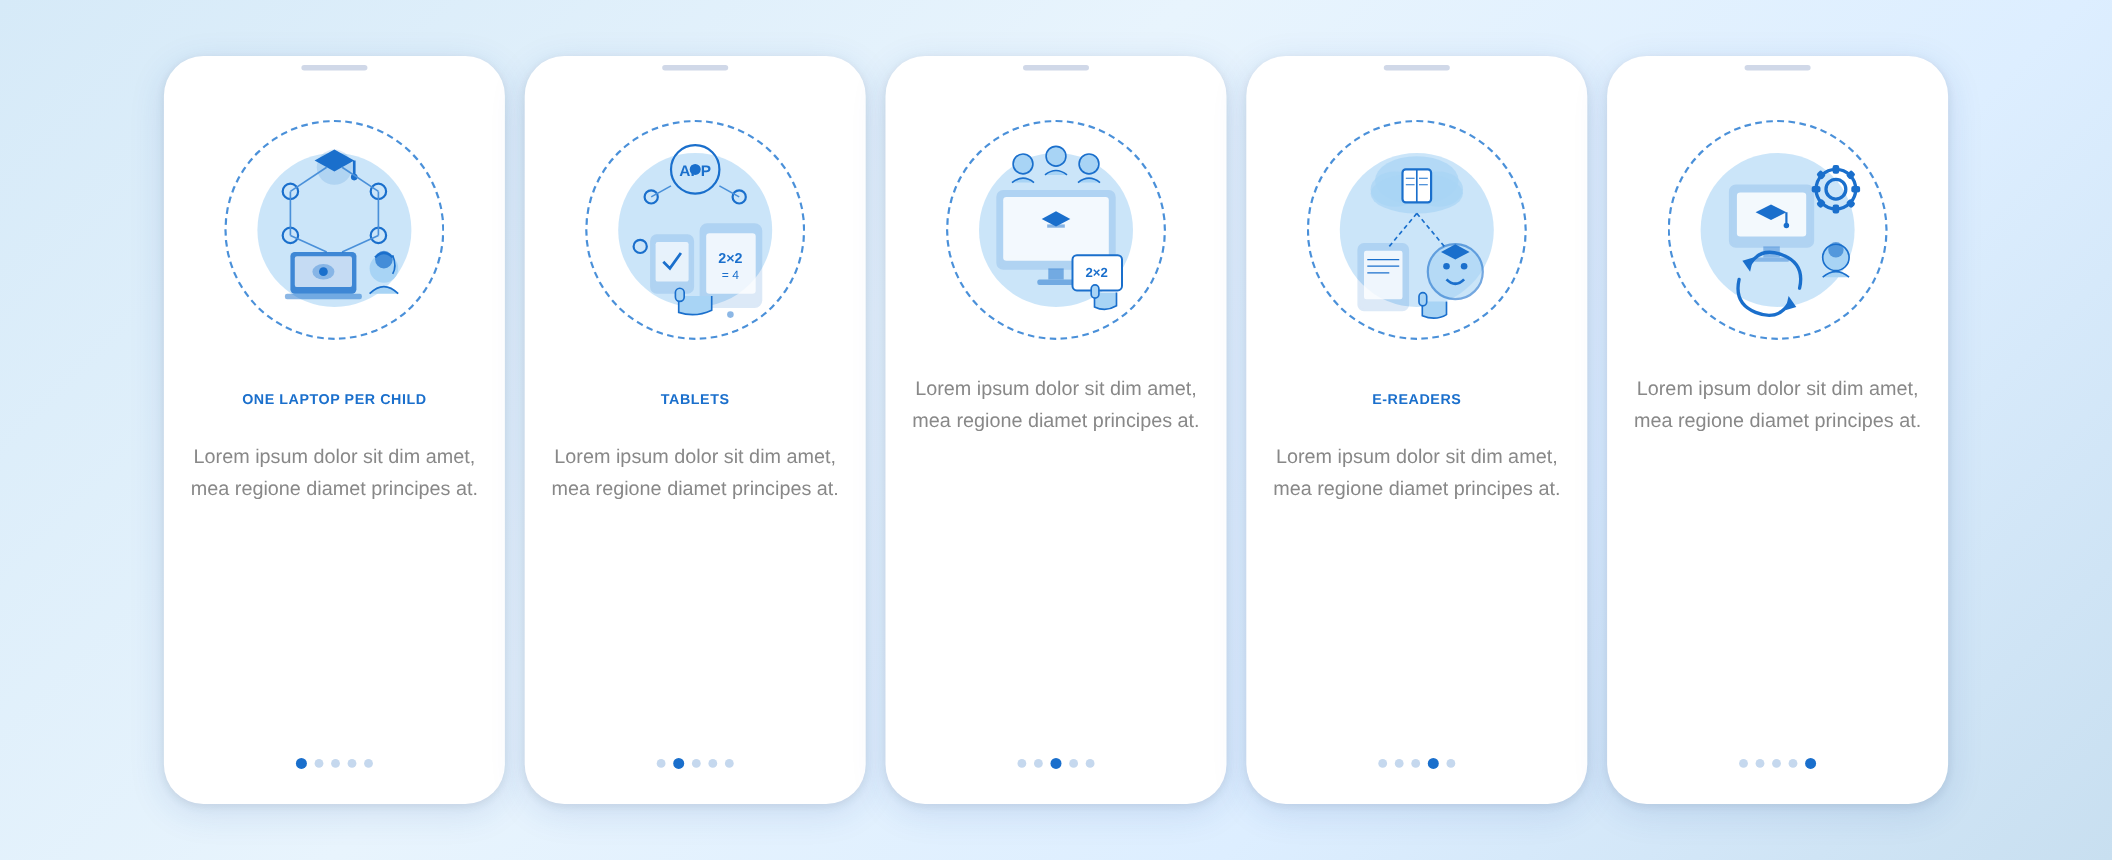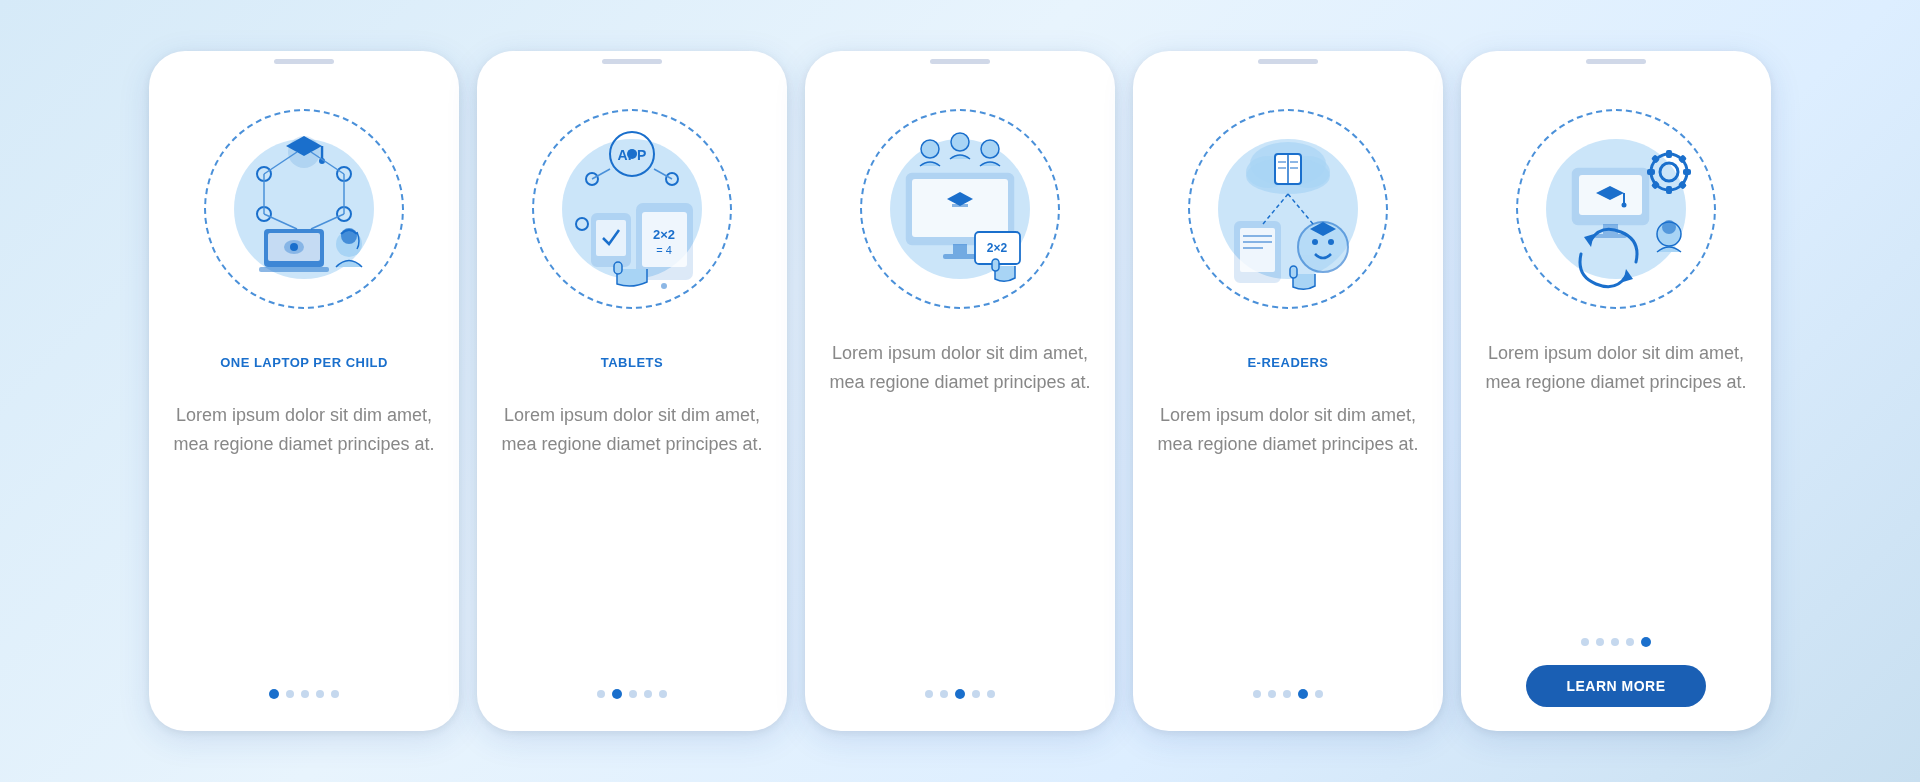--- a/index.html
+++ b/index.html
@@ -379,16 +379,15 @@
       </svg>
     </div>
     <div class="card-description">Lorem ipsum dolor sit dim amet, mea regione diamet principes at.</div>
     <div class="dots-row">
       <div class="dot"></div>
       <div class="dot"></div>
       <div class="dot"></div>
       <div class="dot"></div>
       <div class="dot active"></div>
     </div>
-    <button class="learn-more-btn">LEARN MORE</button>
   </div>
 
 </div>
 
 </body></html>

